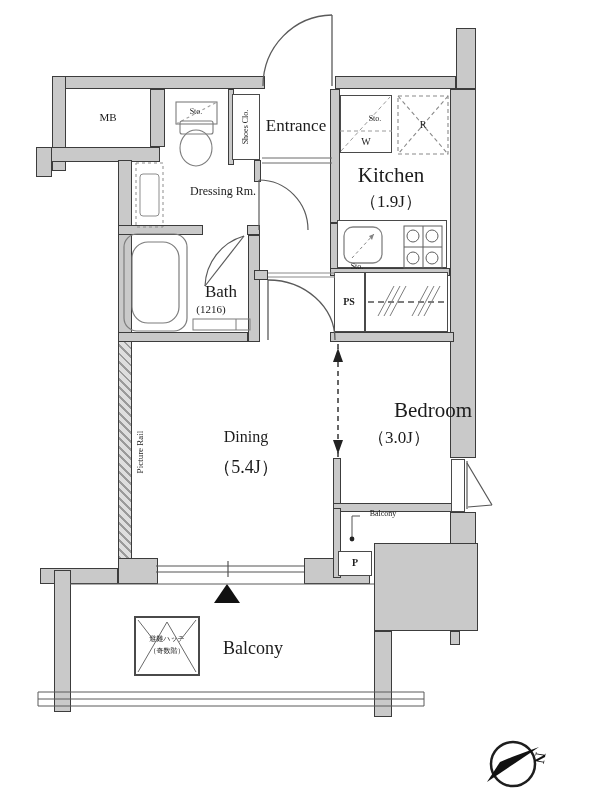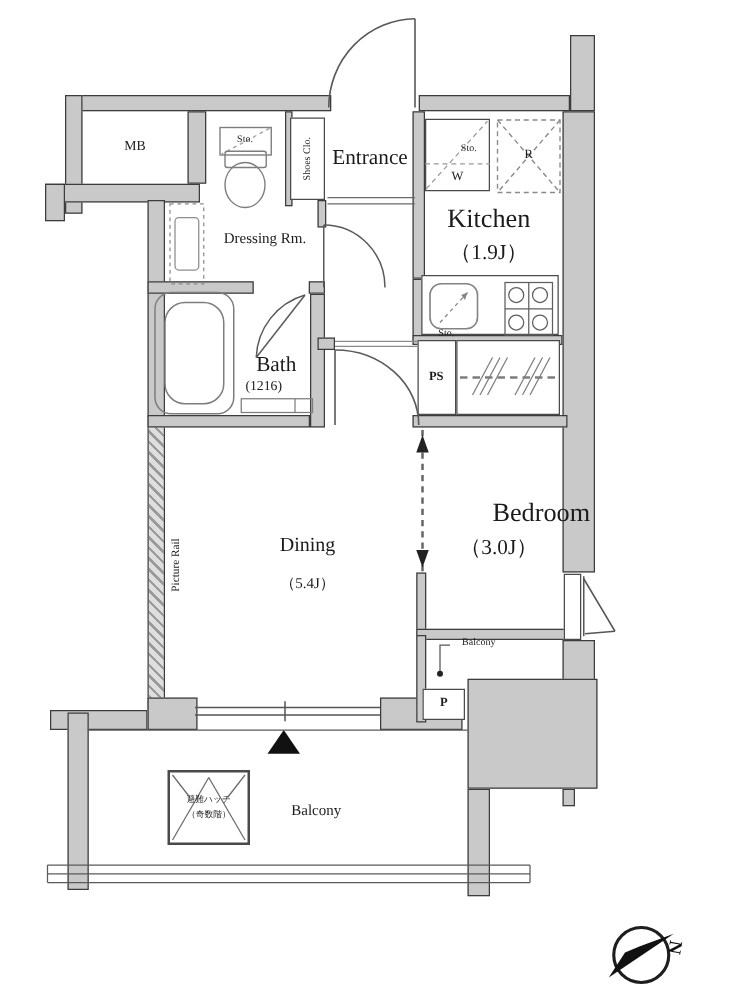--- a/index.html
+++ b/index.html
@@ -5,21 +5,21 @@
   html,body{margin:0;padding:0;background:#fff;}
   #stage{position:relative;width:600px;height:800px;background:#ffffff;overflow:hidden;
          font-family:"Liberation Serif", serif;}
   .wall{position:absolute;background:#c9c9c9;border:1px solid #3c3c3c;box-sizing:border-box;}
   .wall.hatched{background:repeating-linear-gradient(45deg,#9a9a9a 0 2px,#dedede 2px 6px);}
   .whitebox{position:absolute;background:#ffffff;border:1px solid #4a4a4a;box-sizing:border-box;}
   .lbl{position:absolute;color:#1b1b1b;white-space:nowrap;transform:translate(-50%,-50%);
        text-align:center;line-height:1.05;}
   .lbl.vert{transform:translate(-50%,-50%) rotate(-90deg);}
   .s8{font-size:8px;} .s9{font-size:9px;} .s10{font-size:10px;} .s11{font-size:11px;}
-  .s12{font-size:12px;} .s13{font-size:17px;} .s14{font-size:12px;} .s15{font-size:21px;} .s16{font-size:16px;}
+  .s12{font-size:12px;} .s13{font-size:17px;} .s14{font-size:18px;} .s15{font-size:21px;} .s16{font-size:16px;}
   .tiny{font-size:7px;}
   svg{position:absolute;left:0;top:0;}
 </style>
 </head>
 <body>
 
 <div id="stage">
 
   <div class="wall" style="left:62px;top:76px;width:203px;height:13px;"></div>
   <div class="wall" style="left:335px;top:76px;width:121px;height:13px;"></div>
@@ -192,21 +192,21 @@
       <circle cx="513" cy="764" r="22" fill="#fff" stroke="#1e1e1e" stroke-width="2.5"></circle>
       <polygon points="539,747 487,782 500,762 512,757" fill="#111"></polygon>
       <text x="543" y="760" transform="rotate(100 543 753)" font-size="15" font-weight="bold" font-family="Liberation Serif, serif" fill="#111">N</text>
     </g>
   </svg>
 
   <div class="lbl s11" style="left:108px;top:118px;">MB</div>
   <div class="lbl s8" style="left:196px;top:112px;">Sto.</div>
   <div class="lbl s8 vert" style="left:246px;top:127px;">Shoes Clo.</div>
   <div class="lbl s13" style="left:296px;top:126px;">Entrance</div>
-  <div class="lbl s12" style="left:212px;top:191px;">Dressing Rm.</div>
+  <div class="lbl s12" style="left:223px;top:191px;">Dressing Rm.</div>
   <div class="lbl s15" style="left:391px;top:175px;">Kitchen</div>
   <div class="lbl s13" style="left:391px;top:202px;">（1.9J）</div>
   <div class="lbl s8" style="left:375px;top:119px;">Sto.</div>
   <div class="lbl s10" style="left:366px;top:142px;">W</div>
   <div class="lbl s10" style="left:423px;top:125px;">R</div>
   <div class="lbl s8" style="left:357px;top:267px;">Sto.</div>
   <div class="lbl s13" style="left:221px;top:292px;">Bath</div>
   <div class="lbl s11" style="left:211px;top:310px;">(1216)</div>
   <div class="lbl s10" style="left:349px;top:302px;font-weight:bold;">PS</div>
   <div class="lbl s16" style="left:246px;top:437px;">Dining</div>

